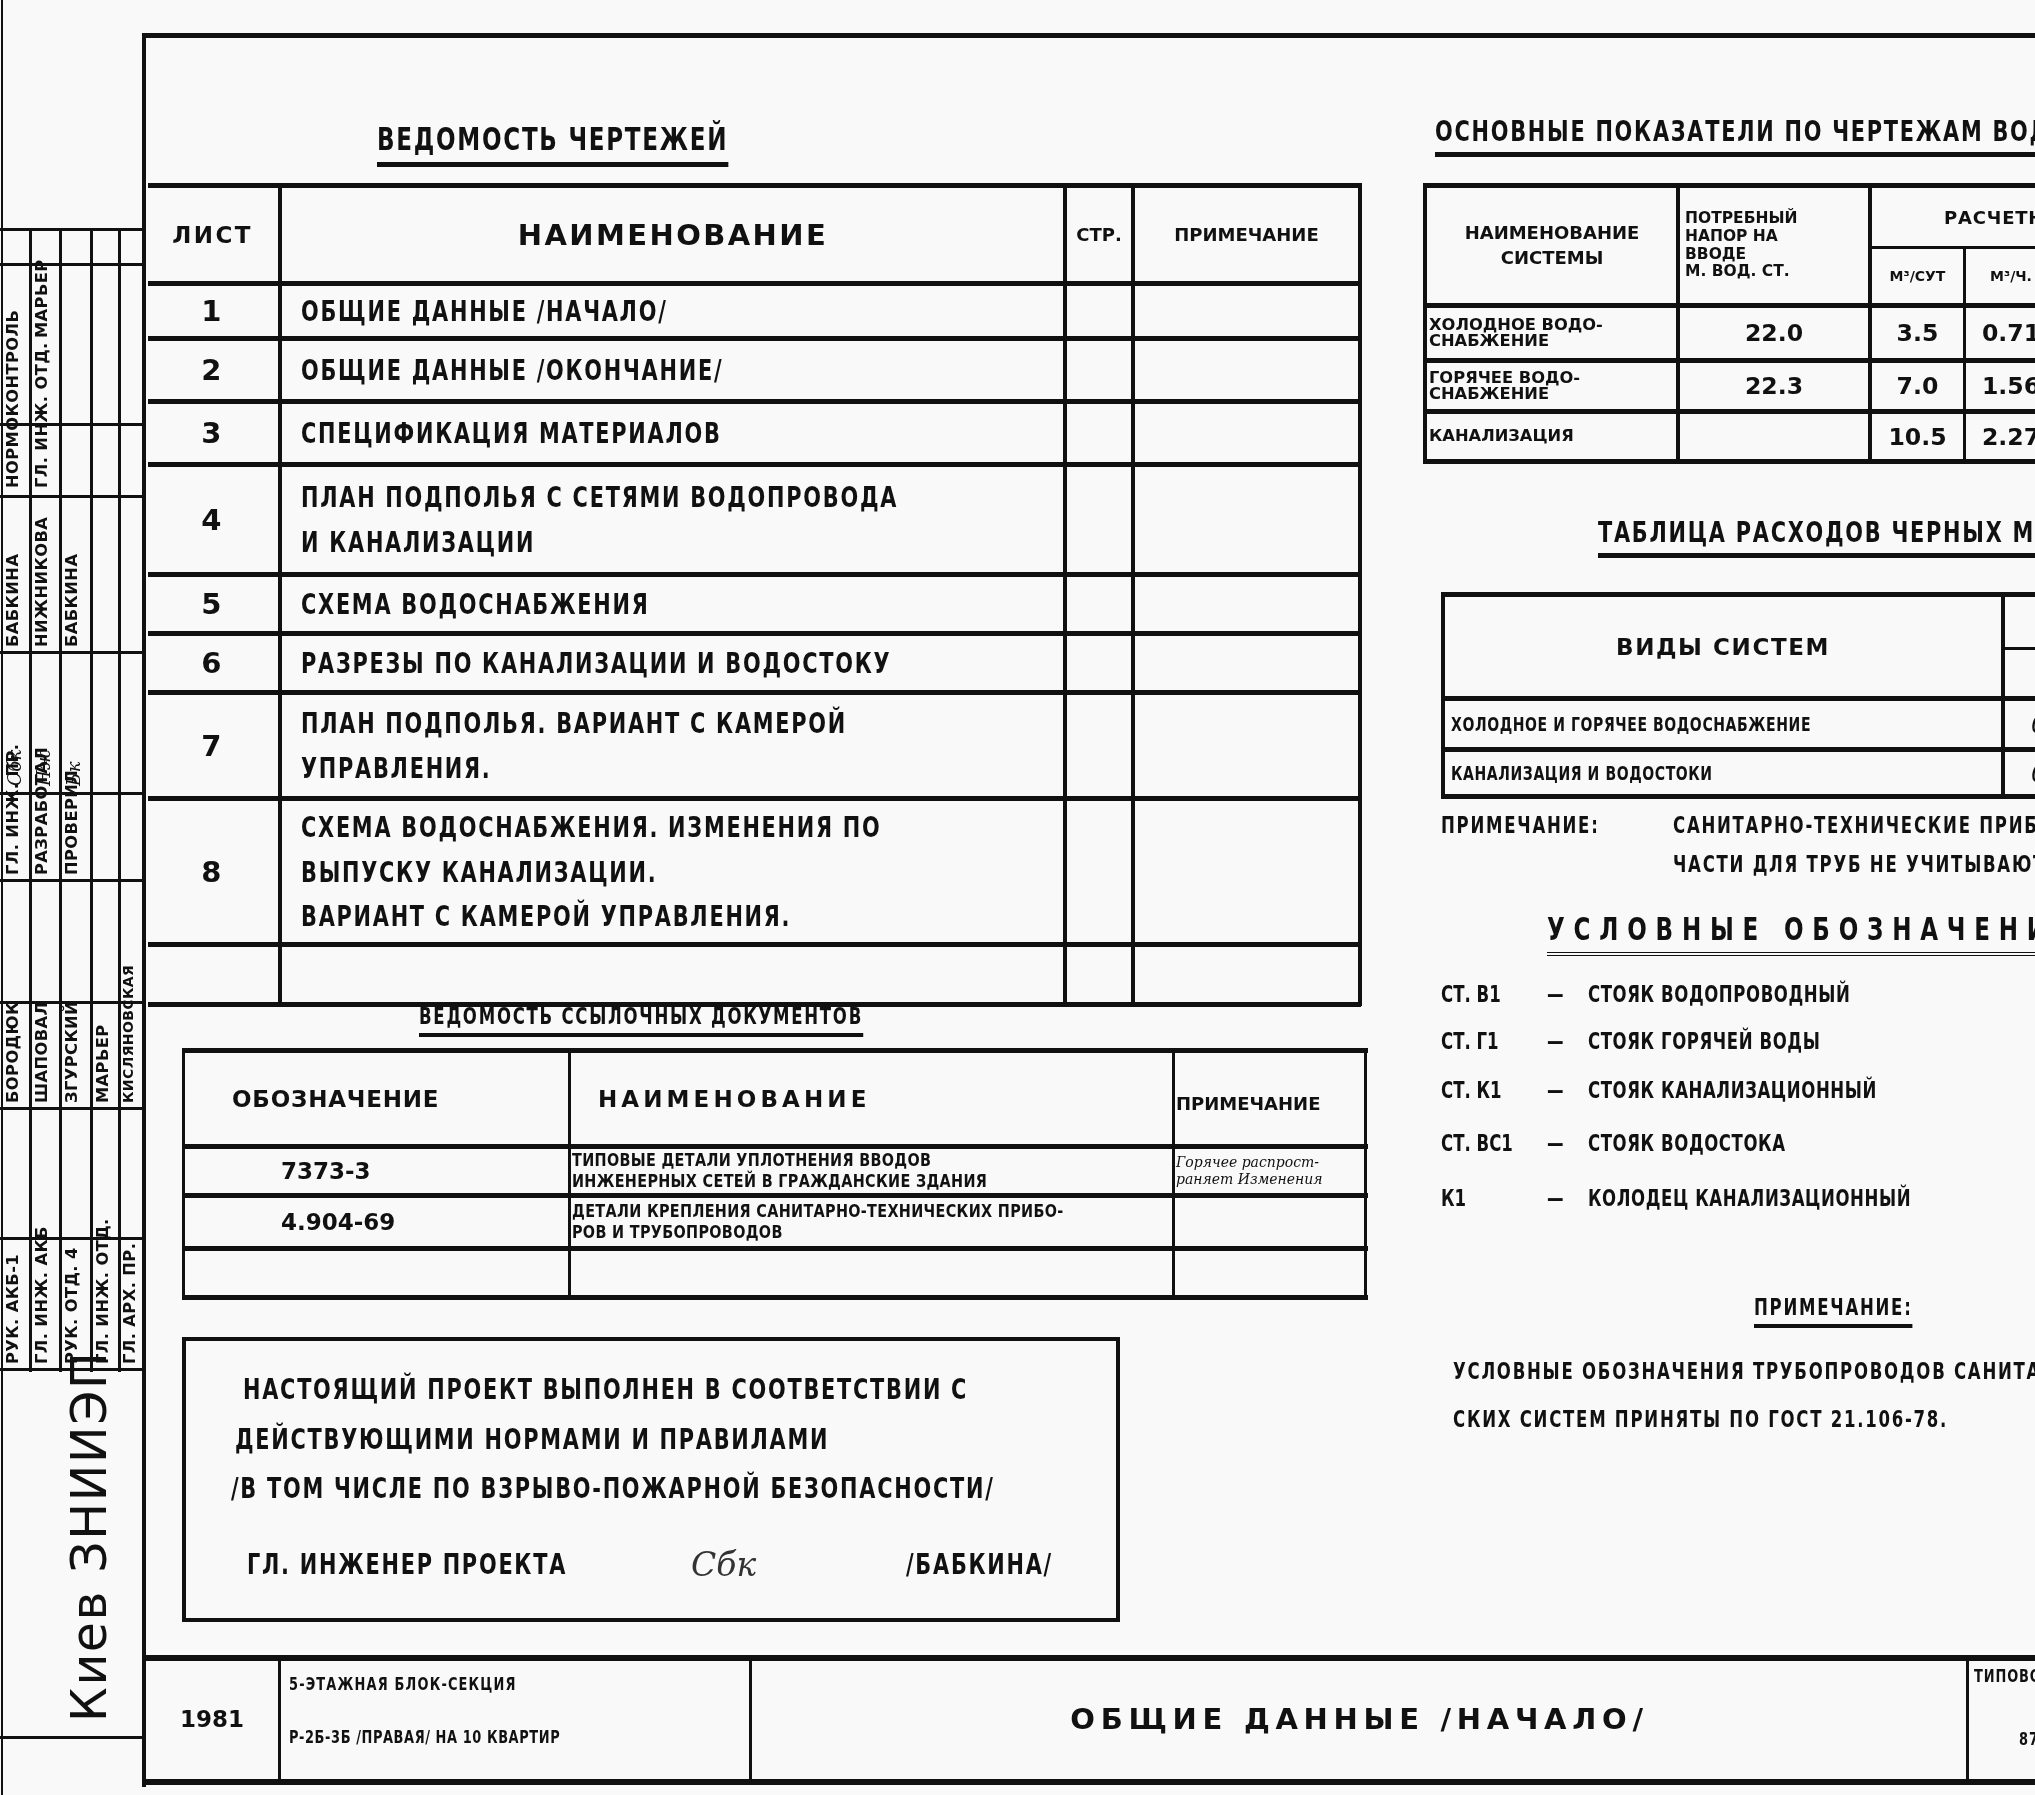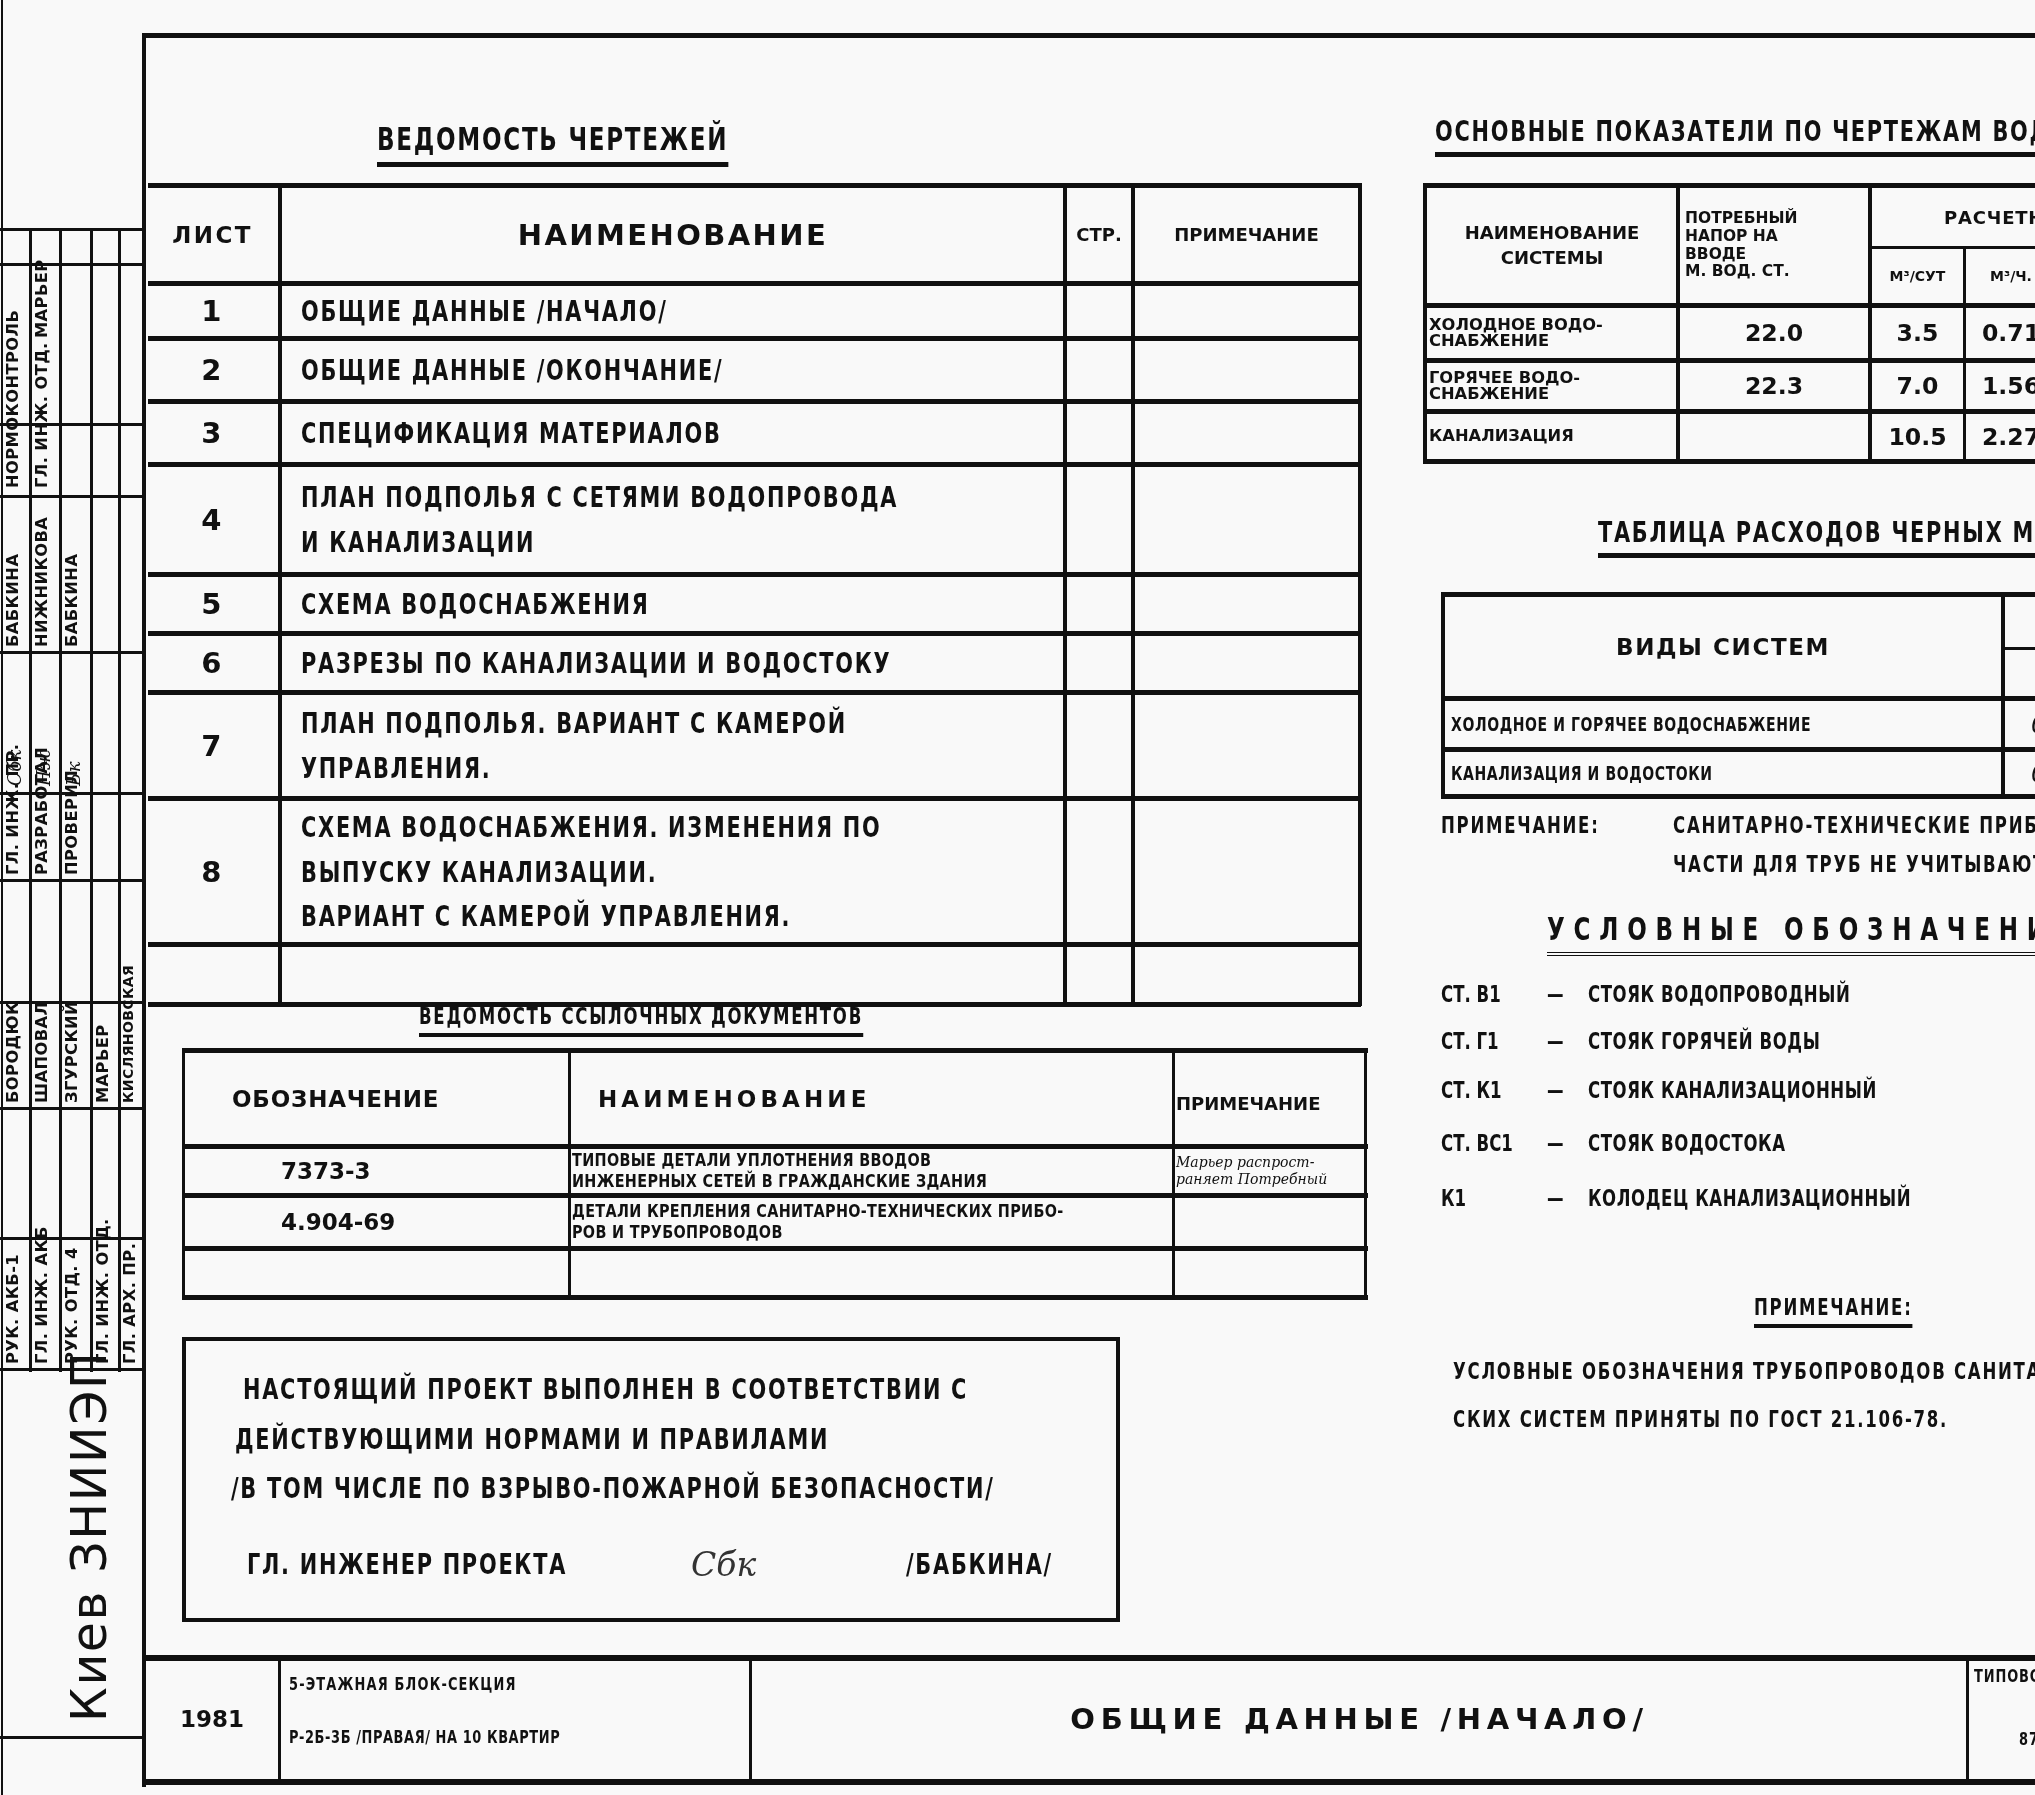--- a/index.html
+++ b/index.html
@@ -185,22 +185,22 @@
   <div class="cell hand t-tiny" style="left:1176px;top:1058px;height:91px;transform:none;letter-spacing:0;">Примечание</div>
 
   <div id="ref-rows">
       <div>
         <div class="cell hand t-small" style="left:281px;top:1149px;height:44px;transform:none;letter-spacing:0;">7373-3</div>
         <div class="cell hand multiline" style="left:572px;top:1149px;width:598px;height:44px;align-items:flex-start;font-size:18px;letter-spacing:0.4px;line-height:1.15;transform:scaleX(0.8);">
           <span>Типовые детали уплотнения вводов</span>
           <span>инженерных сетей в гражданские здания</span>
         </div>
         <div class="cell multiline" style="left:1176px;top:1149px;width:187px;height:44px;align-items:flex-start;font-family:'DejaVu Serif',serif;font-style:italic;font-size:14px;line-height:1.2;">
-          <span>Марьер распрост-</span>
-          <span>раняет Потребный</span>
+          <span>Горячее распрост-</span>
+          <span>раняет Изменения</span>
         </div>
       </div>
       <div>
         <div class="cell hand t-small" style="left:281px;top:1198px;height:47px;transform:none;letter-spacing:0;">4.904-69</div>
         <div class="cell hand multiline" style="left:572px;top:1198px;width:598px;height:48px;align-items:flex-start;font-size:18px;letter-spacing:0.4px;line-height:1.15;transform:scaleX(0.8);">
           <span>Детали крепления санитарно-технических прибо-</span>
           <span>ров и трубопроводов</span>
         </div>
         <div class="cell multiline" style="left:1176px;top:1198px;width:187px;height:48px;align-items:flex-start;font-family:'DejaVu Serif',serif;font-style:italic;font-size:14px;line-height:1.2;"></div>
       </div>

